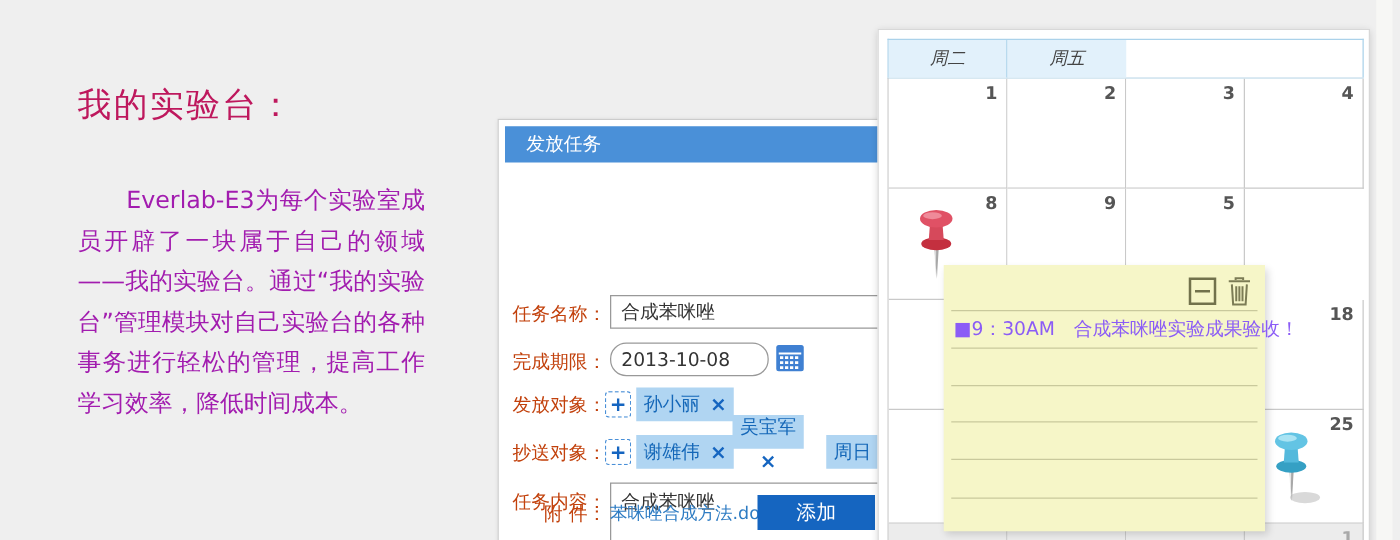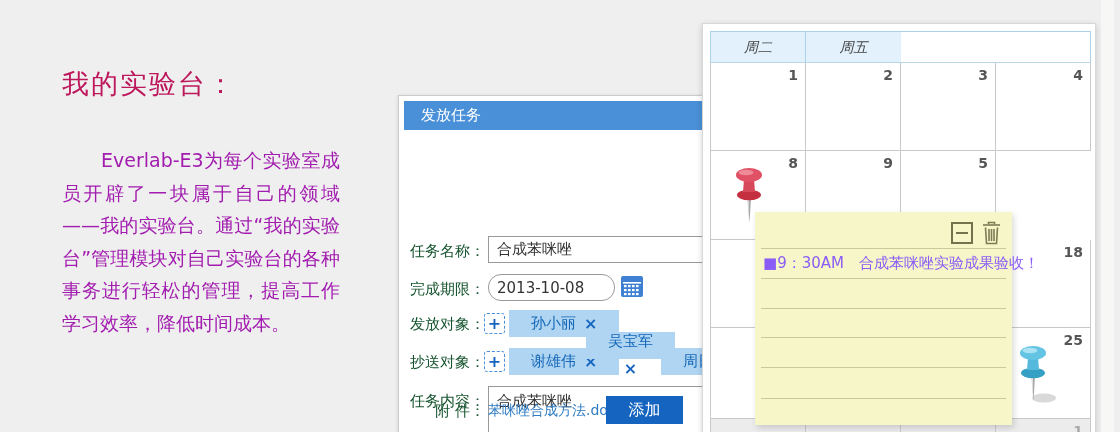--- a/index.html
+++ b/index.html
@@ -13,32 +13,32 @@
   
   .intro { position:absolute; left:62px; top:66px; width:278px; }
   .intro-title { font-size:27px; font-weight:normal; color:#be185d; letter-spacing:2px; margin-bottom:42px; }
   .intro-body { font-size:19px; line-height:32.5px; color:#a21caf; text-align:justify; }
 
   
   .dialog { position:absolute; left:398px; top:95px; width:366px; height:400px;
             background:#fff; border:1px solid #ccc; box-shadow:0 1px 4px rgba(0,0,0,.12); z-index:1; }
   .dialog-header { position:absolute; left:5px; right:5px; top:5px; height:29px;
             background:var(--accent,#4a90d8); color:#fff; font-size:15px; line-height:29px; padding-left:17px; }
-  .flabel { position:absolute; left:8px; width:78px; text-align:right; font-size:15px; color:#14532d; }
+  .flabel { position:absolute; left:8px; width:78px; text-align:right; font-size:15px; color:#c2410c; }
   .tinput { position:absolute; height:27px; border:1px solid #999; font-size:15px; color:#333;
             padding:0 8px; background:#fff; font-family:inherit; }
   .ttextarea { position:absolute; border:1px solid #999; font-size:15px; color:#333;
             padding:5px 8px; background:#fff; font-family:inherit; resize:none; }
   .add-btn { position:absolute; width:21px; height:21px; border:1px dashed #4a90d8; border-radius:3px;
             background:#fff; color:#1565c0; font-size:16px; font-weight:bold; text-align:center; line-height:19px; cursor:pointer; }
   .chip { position:absolute; height:27px; background:var(--chip_bg,#b0d5f2); color:var(--chip_text,#1467b8);
-            font-size:15px; display:flex; align-items:center; gap:8px; padding:0 22px; white-space:nowrap; }
+            font-size:15px; display:flex; align-items:center; gap:8px; padding:0 6px; white-space:nowrap; }
   .chip-x { font-weight:bold; font-size:16px; color:#1565c0; cursor:pointer; }
   .attach-link { position:absolute; font-size:14px; color:#2e7cc3; text-decoration:none; white-space:nowrap; }
-  .attach-btn { position:absolute; width:77px; height:28px; background:var(--button,#1565c0); color:#fff;
+  .attach-btn { position:absolute; width:94px; height:28px; background:var(--button,#1565c0); color:#fff;
             border:none; font-size:16px; line-height:28px; text-align:center; font-family:inherit; cursor:pointer; }
   .cal-picker { position:absolute; left:221px; top:80px; width:24px; height:24px; cursor:pointer; }
 
   
   .calendar { position:absolute; left:702px; top:23px; width:394px; height:425px; background:#fff;
             border:1px solid #d8d8d8; box-shadow:0 2px 6px rgba(0,0,0,.18); padding:7px; z-index:2; }
   .cal-head { display:flex; border:1px solid #abd2ea; border-bottom:none; width:381px;font-style:italic; }
   .cal-hcell { width:95px; height:30px; background:var(--cal_head_bg,#e2f1fb); border-right:1px solid #abd2ea;
             font-size:14px; color:#444; text-align:center; line-height:30px; }
   .cal-hcell:last-child { border-right:none; }

